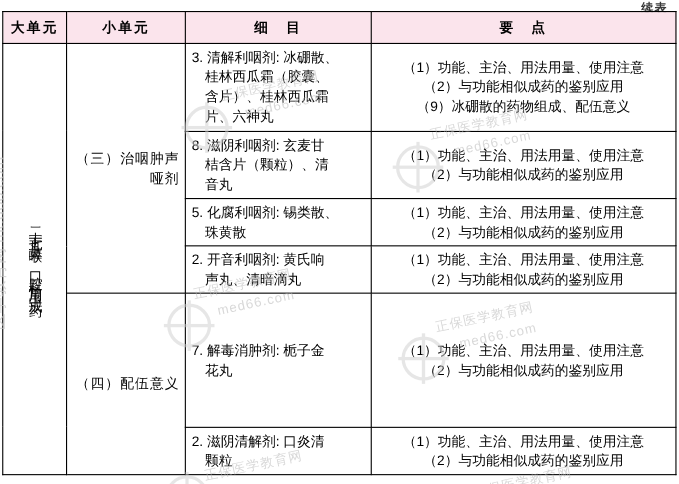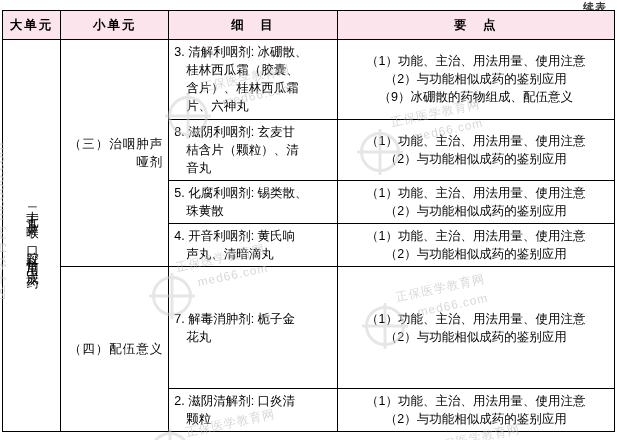--- a/index.html
+++ b/index.html
@@ -198,21 +198,21 @@
           <span class="ln">5. 化腐利咽剂: 锡类散、</span>
           <span class="ind">珠黄散</span>
         </td>
         <td class="keypoints">
           <span class="ln">（1）功能、主治、用法用量、使用注意</span>
           <span class="ln">（2）与功能相似成药的鉴别应用</span>
         </td>
       </tr>
       <tr>
         <td class="detail">
-          <span class="ln">4. 开音利咽剂: 黄氏响</span>
+          <span class="ln">2. 开音利咽剂: 黄氏响</span>
           <span class="ind">声丸、清暗滴丸</span>
         </td>
         <td class="keypoints">
           <span class="ln">（1）功能、主治、用法用量、使用注意</span>
           <span class="ln">（2）与功能相似成药的鉴别应用</span>
         </td>
       </tr>
       <tr>
         <td class="subunit" rowspan="2">（四）配伍意义</td>
         <td class="detail">

